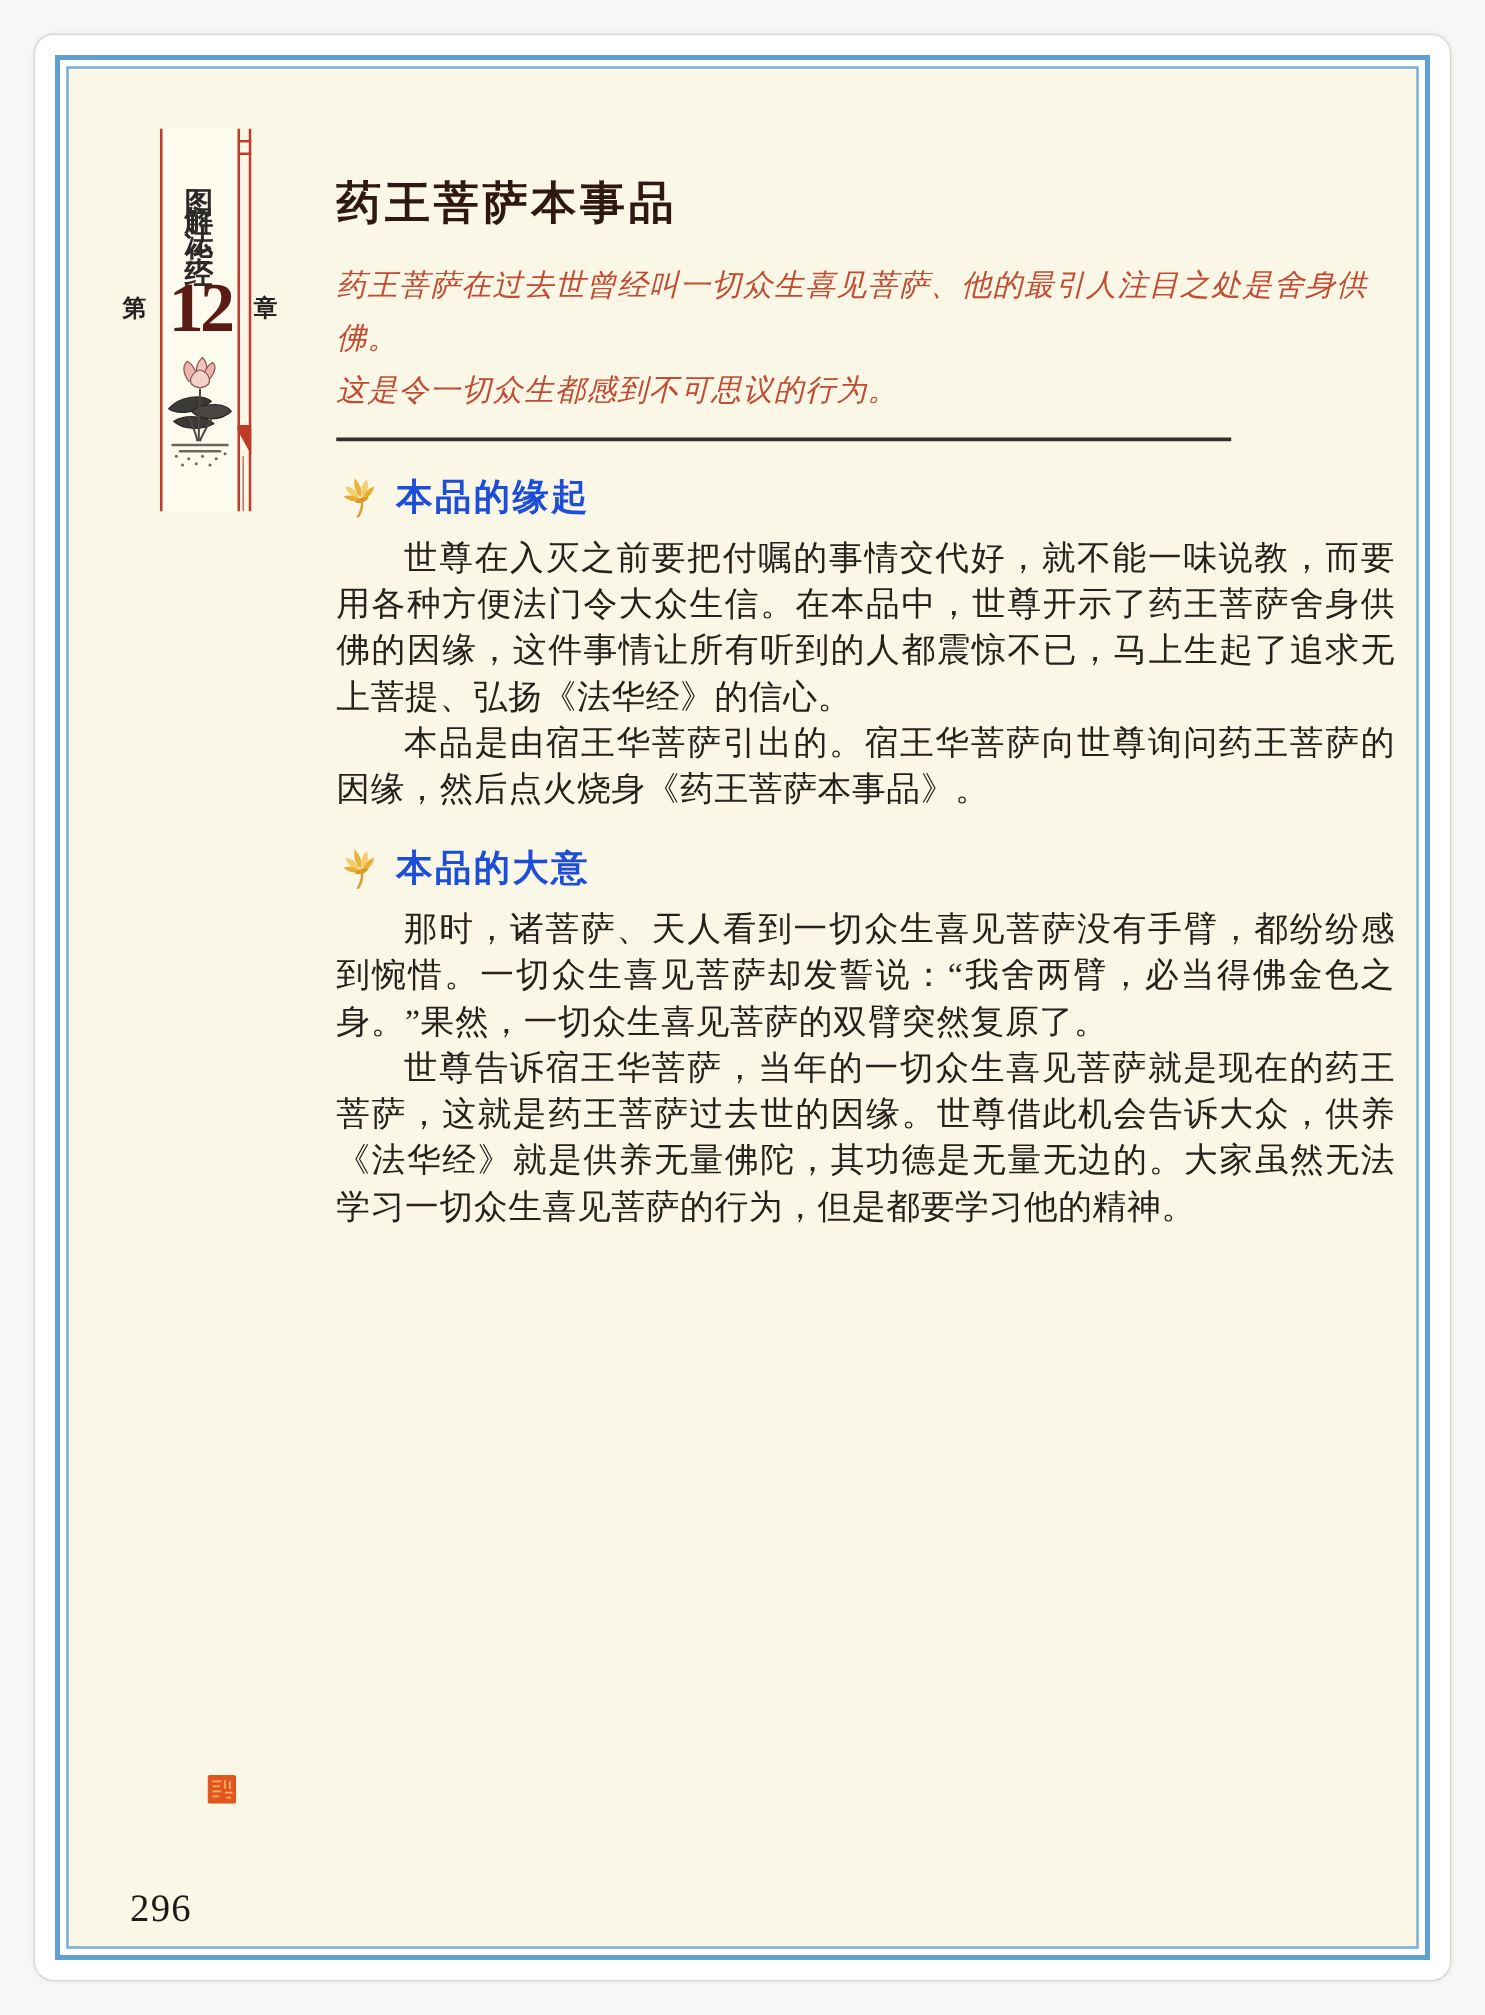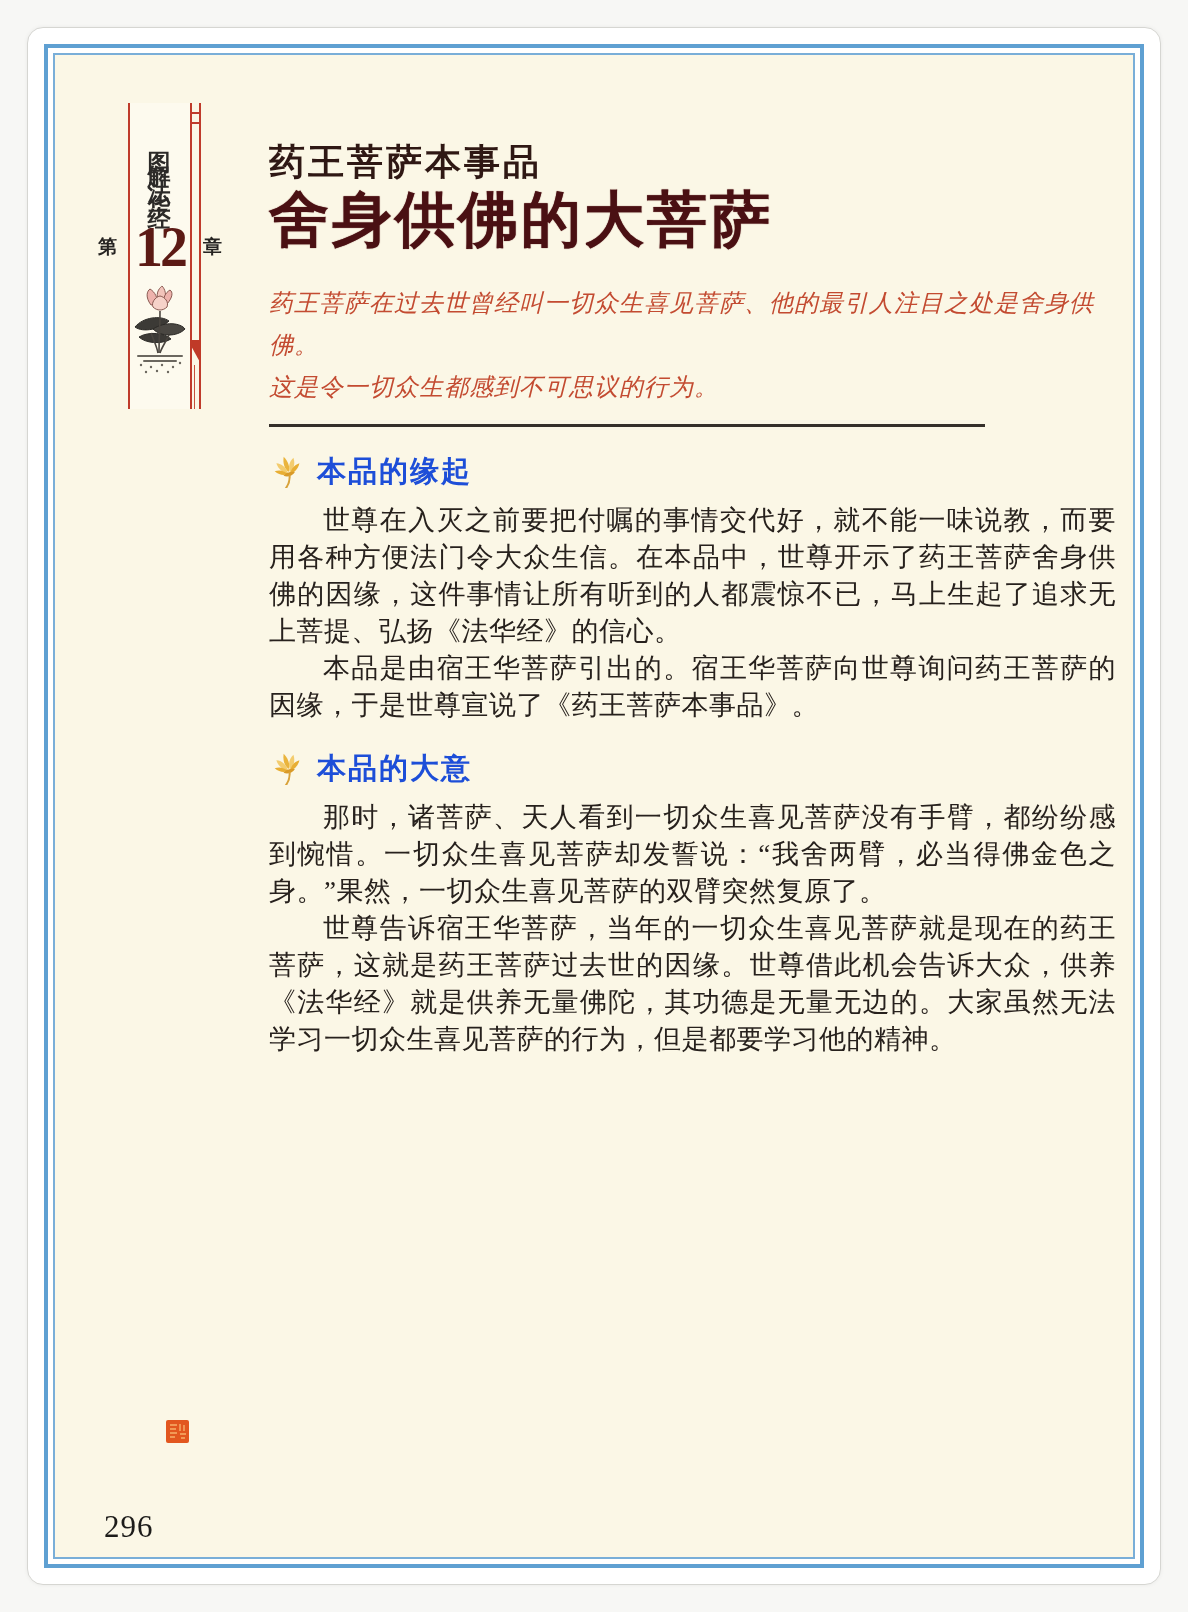--- a/index.html
+++ b/index.html
@@ -140,21 +140,20 @@
 </div>
 <div class="side-rule"></div>
 <div class="side-rule2"></div>
 <div class="side-tick" style="top:112px;"></div>
 <div class="side-tick" style="top:122px;"></div>
 <div class="side-flag-bar"></div>
 <div class="side-flag"></div>
 
 <div class="content">
   <div class="kicker">药王菩萨本事品</div>
-  <div class="page-title">舍身供佛的大菩萨</div>
   <div class="subtitle">
     <div>药王菩萨在过去世曾经叫一切众生喜见菩萨、他的最引人注目之处是舍身供佛。</div>
     <div>这是令一切众生都感到不可思议的行为。</div>
   </div>
   <div class="rule"></div>
 
   <div class="section-heading-row">
     <span>
       <svg width="38" height="36" viewBox="0 0 38 36">
         <g transform="rotate(-18 19 18)">
@@ -164,21 +163,21 @@
           <path d="M6 15 C9 20 13 22 18 22 C15 17 11 15 6 15 Z" fill="#e8ae33"></path>
           <path d="M32 15 C29 20 25 22 20 22 C23 17 27 15 32 15 Z" fill="#e8ae33"></path>
           <path d="M13 22 C16 25 22 25 25 22 C22 20 16 20 13 22 Z" fill="#d99a28"></path>
           <path d="M19 23 C18 28 15 32 11 35" stroke="#d8a23a" stroke-width="2" fill="none"></path>
         </g>
       </svg>
     </span>
     <span class="section-heading">本品的缘起</span>
   </div>
   <p class="body-paragraph">世尊在入灭之前要把付嘱的事情交代好，就不能一味说教，而要用各种方便法门令大众生信。在本品中，世尊开示了药王菩萨舍身供佛的因缘，这件事情让所有听到的人都震惊不已，马上生起了追求无上菩提、弘扬《法华经》的信心。</p>
-  <p class="body-paragraph">本品是由宿王华菩萨引出的。宿王华菩萨向世尊询问药王菩萨的因缘，于是世尊宣说了《药王菩萨本事品》。</p>
+  <p class="body-paragraph">本品是由宿王华菩萨引出的。宿王华菩萨向世尊询问药王菩萨的因缘，然后点火烧身《药王菩萨本事品》。</p>
 
   <div class="section-heading-row">
     <span>
       <svg width="38" height="36" viewBox="0 0 38 36">
         <g transform="rotate(-18 19 18)">
           <path d="M19 4 C16 10 16 16 19 20 C22 16 22 10 19 4 Z" fill="#eab43c"></path>
           <path d="M10 8 C10 14 13 19 18 21 C18 15 15 10 10 8 Z" fill="#f3cc6e"></path>
           <path d="M28 8 C28 14 25 19 20 21 C20 15 23 10 28 8 Z" fill="#f3cc6e"></path>
           <path d="M6 15 C9 20 13 22 18 22 C15 17 11 15 6 15 Z" fill="#e8ae33"></path>
           <path d="M32 15 C29 20 25 22 20 22 C23 17 27 15 32 15 Z" fill="#e8ae33"></path>

